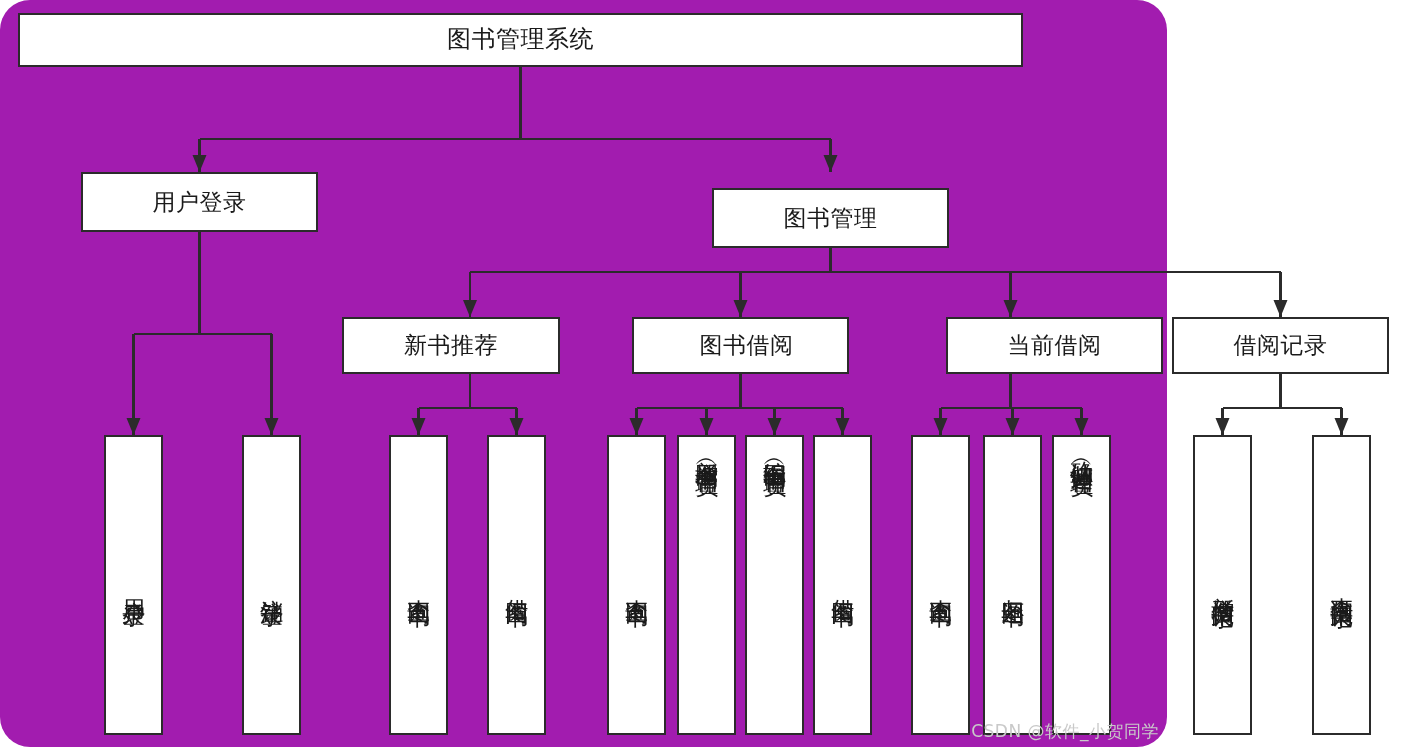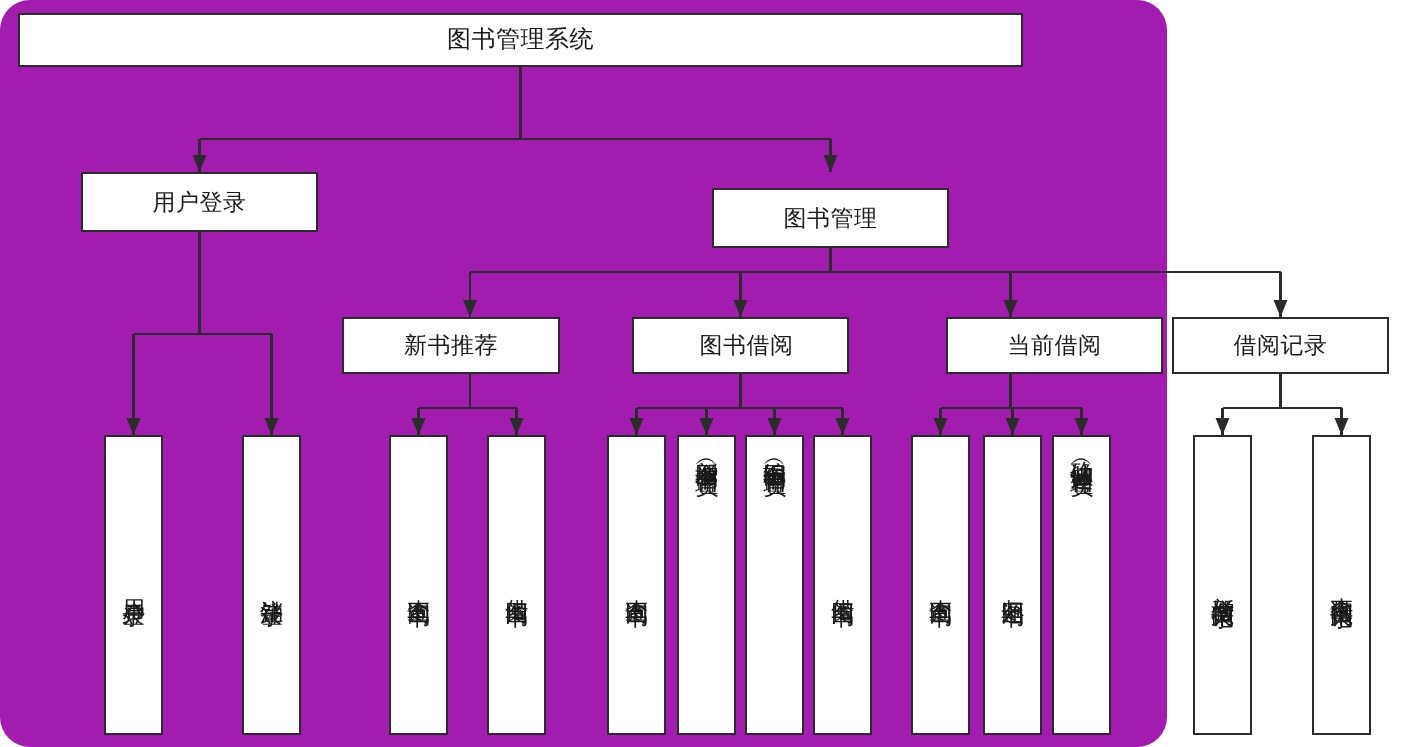--- a/index.html
+++ b/index.html
@@ -196,13 +196,14 @@
       <div class="node-box vert" style="left: 1052px; top: 435px; width: 59px; height: 300px; border-color: rgb(43, 43, 43);">
         <span class="node-label" style="color: rgb(26, 26, 26);">确认归还（管理员）</span>
       </div>
       <div class="node-box vert centered" style="left: 1193px; top: 435px; width: 59px; height: 300px; border-color: rgb(43, 43, 43);">
         <span class="node-label" style="color: rgb(26, 26, 26);">新增借阅记录</span>
       </div>
       <div class="node-box vert centered" style="left: 1312px; top: 435px; width: 59px; height: 300px; border-color: rgb(43, 43, 43);">
         <span class="node-label" style="color: rgb(26, 26, 26);">查询借阅记录</span>
       </div>
     </div>
+  <div id="watermark">CSDN @软件_小贺同学</div>
 </div>
 
 </body></html>

